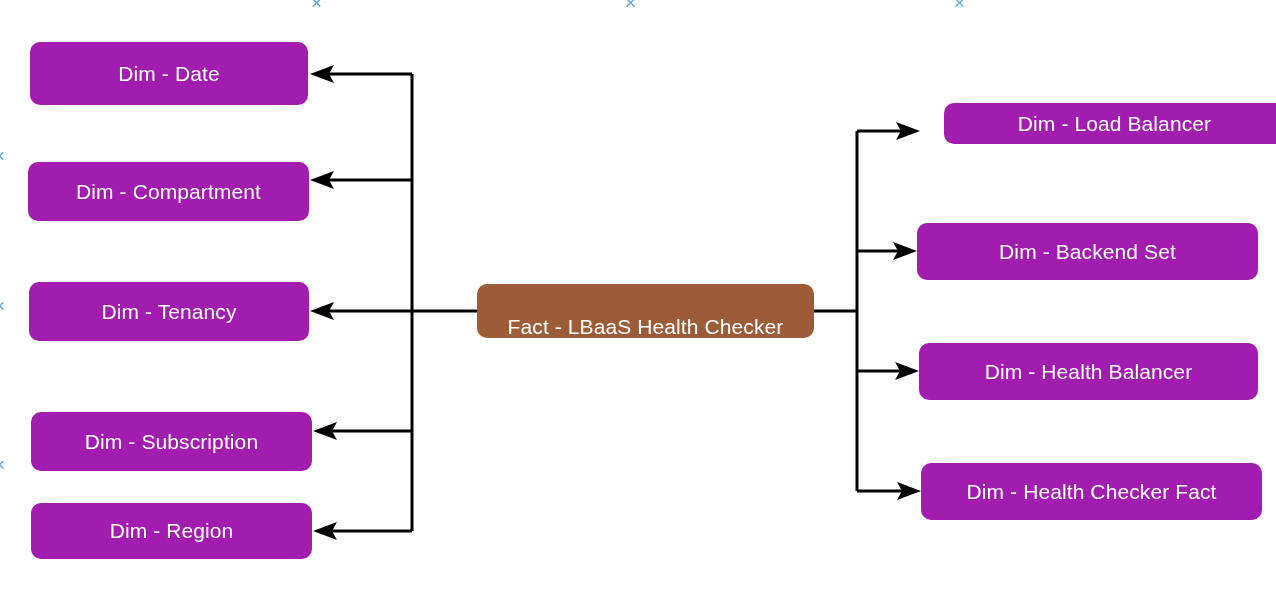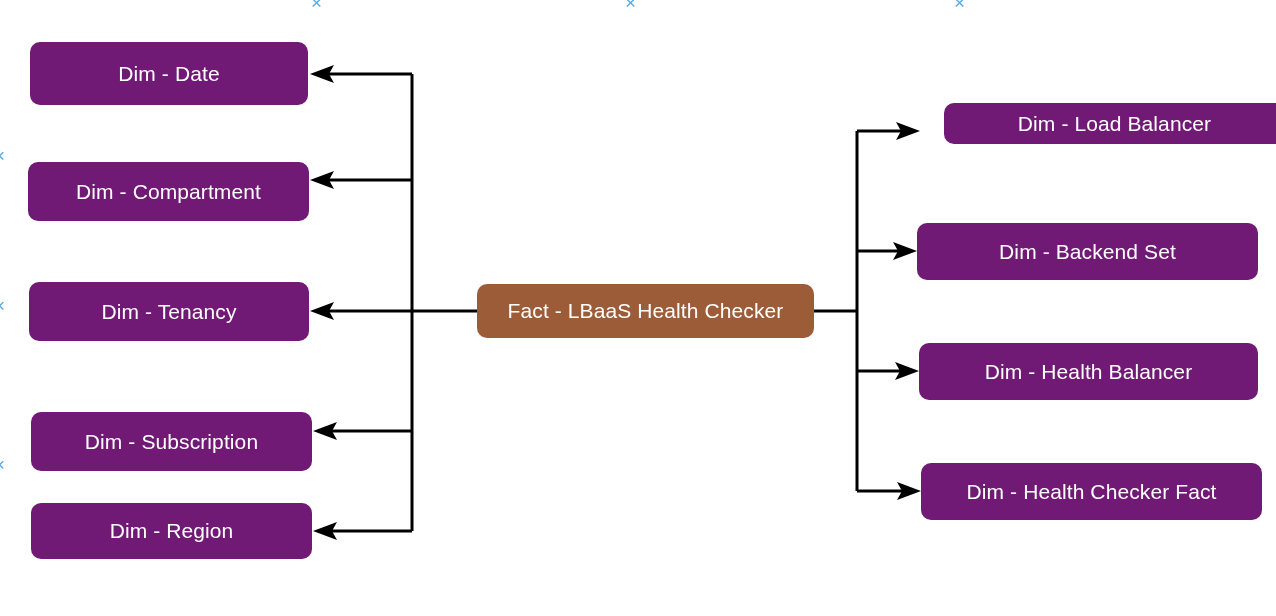--- a/index.html
+++ b/index.html
@@ -26,21 +26,21 @@
     color: #ffffff;
     font-size: 21px;
     font-weight: 400;
     letter-spacing: 0.1px;
     line-height: 1.1;
     text-align: center;
     white-space: nowrap;
     user-select: none;
   }
   .node.dim {
-    background: #701a75;
+    background: #a21caf;
   }
   .node.fact {
     background: #9d5c38;
   }
   #edges {
     position: absolute;
     left: 0;
     top: 0;
     width: 1276px;
     height: 616px;
@@ -122,21 +122,21 @@
   </div>
 
   <div class="node dim" style="left:31px; top:412px; width:281px; height:59px;">
     <span>Dim - Subscription</span>
   </div>
 
   <div class="node dim" style="left:31px; top:503px; width:281px; height:56px;">
     <span>Dim - Region</span>
   </div>
 
-  <div class="node fact" style="left:477px; top:284px; width:337px; height:54px;">
+  <div class="node fact" style="left:477px; top:284px; width:337px; height:54px;align-items:flex-end;">
     <span>Fact - LBaaS Health Checker</span>
   </div>
 
   <div class="node dim" style="left:920px; top:103px; width:341px; height:41px;margin-left:24px;">
     <span>Dim - Load Balancer</span>
   </div>
 
   <div class="node dim" style="left:917px; top:223px; width:341px; height:57px;">
     <span>Dim - Backend Set</span>
   </div>

